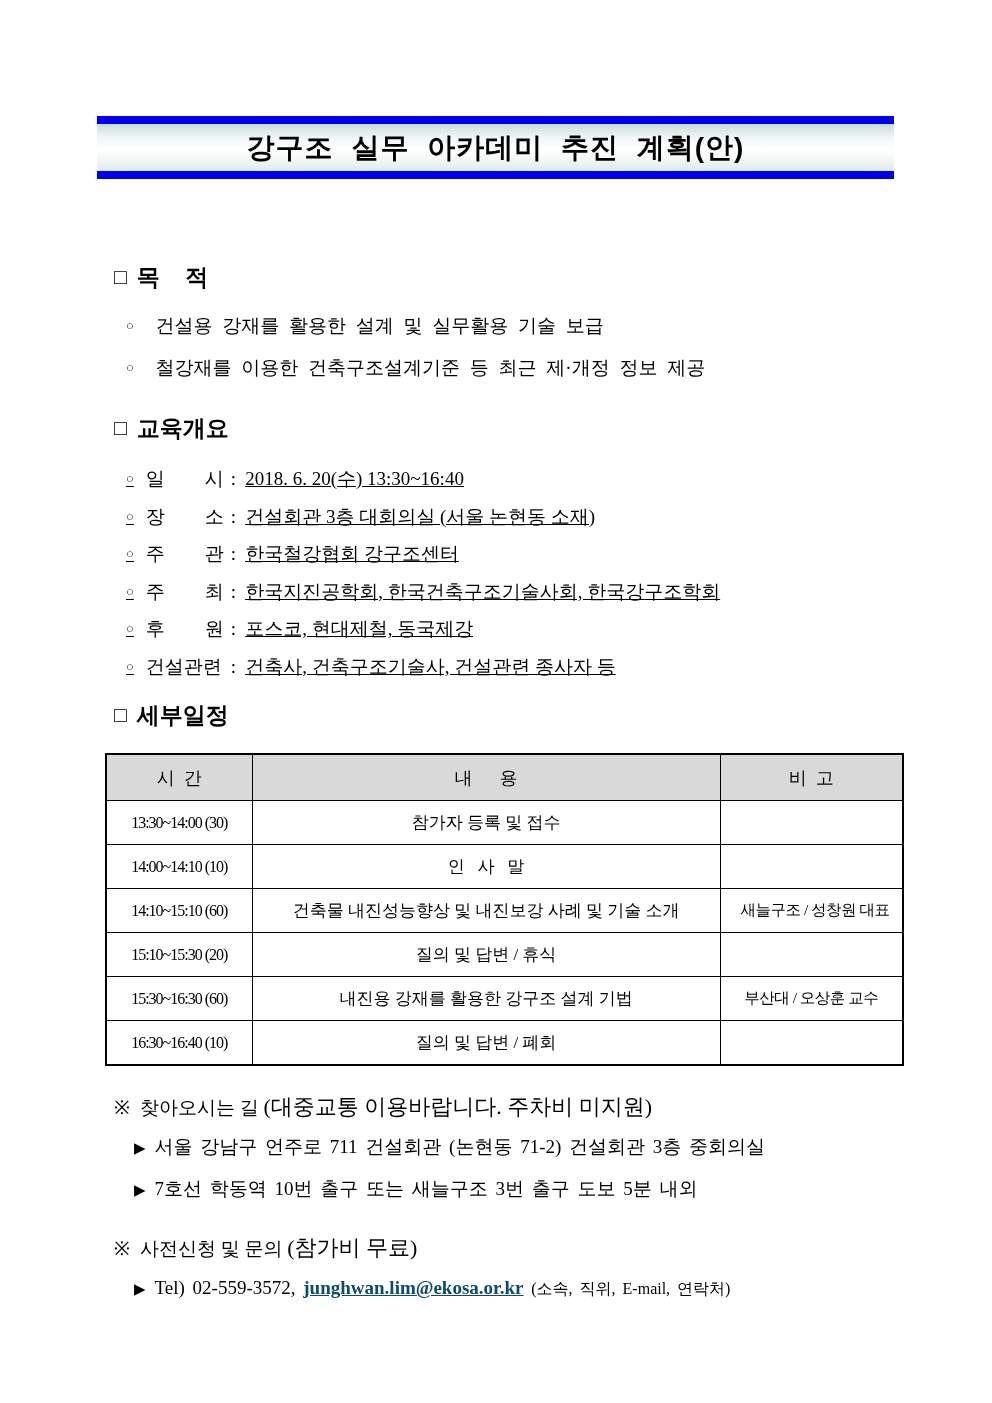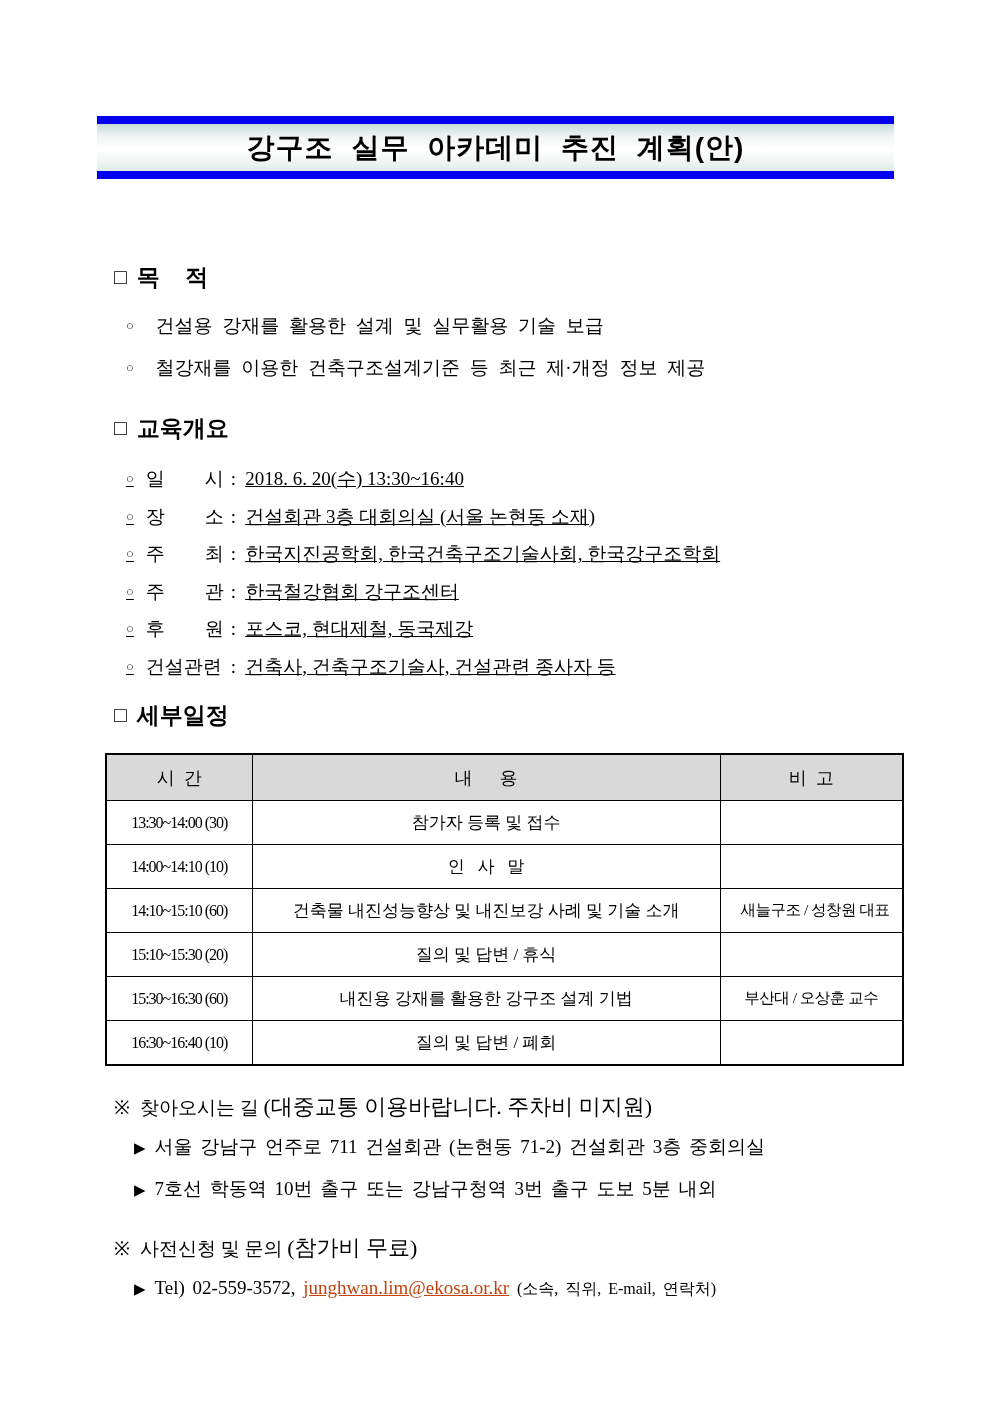--- a/index.html
+++ b/index.html
@@ -48,21 +48,21 @@
   .note-head{position:absolute;font-size:19px;white-space:nowrap;}
   .note-head .ref{margin-right:10px;}
   .note-head .sub{font-size:22px;}
   #note-directions{left:114px;top:1092px;}
   #note-apply{left:114px;top:1233px;}
   .note-line{position:absolute;font-size:19px;white-space:nowrap;word-spacing:3px;}
   .note-line .arrow{font-size:15px;margin-right:9px;}
   #dir-line-1{left:134px;top:1134px;}
   #dir-line-2{left:134px;top:1176px;}
   #tel-line{left:134px;top:1277px;}
-  .email-link{color:#c2410c;text-decoration:underline;}
+  .email-link{color:#0c4a6e;text-decoration:underline;font-weight:bold;}
   .tel-suffix{font-size:16px;}
 </style>
 </head>
 <body>
 
 <div class="page">
 
   <div class="banner">
     <div class="banner-bar"></div>
     <div class="banner-body">
@@ -91,24 +91,24 @@
     <span>교육개요</span>
   </div>
   <ul class="overview-list">
     <li>
       <span class="circle">○</span><span class="ov-label">일 시</span><span class="ov-colon">:</span><span>2018. 6. 20(수) 13:30~16:40</span>
     </li>
     <li>
       <span class="circle">○</span><span class="ov-label">장 소</span><span class="ov-colon">:</span><span>건설회관 3층 대회의실 (서울 논현동 소재)</span>
     </li>
     <li>
-      <span class="circle">○</span><span class="ov-label">주 최</span><span class="ov-colon">:</span><span>한국지진공학회, 한국건축구조기술사회, 한국강구조학회</span>
+      <span class="circle">○</span><span class="ov-label">주 관</span><span class="ov-colon">:</span><span>한국철강협회 강구조센터</span>
     </li>
     <li>
-      <span class="circle">○</span><span class="ov-label">주 관</span><span class="ov-colon">:</span><span>한국철강협회 강구조센터</span>
+      <span class="circle">○</span><span class="ov-label">주 최</span><span class="ov-colon">:</span><span>한국지진공학회, 한국건축구조기술사회, 한국강구조학회</span>
     </li>
     <li>
       <span class="circle">○</span><span class="ov-label">후 원</span><span class="ov-colon">:</span><span>포스코, 현대제철, 동국제강</span>
     </li>
     <li>
       <span class="circle">○</span><span class="ov-label">건설관련</span><span class="ov-colon">:</span><span>건축사, 건축구조기술사, 건설관련 종사자 등</span>
     </li>
   </ul>
 
   <div class="h2" id="h-schedule">
@@ -164,21 +164,21 @@
   </table>
 
   <div class="note-head" id="note-directions">
     <span class="ref">※</span><span>찾아오시는 길</span>
     <span class="sub">(대중교통 이용바랍니다. 주차비 미지원)</span>
   </div>
   <div class="note-line" id="dir-line-1">
     <span class="arrow">▶</span><span>서울 강남구 언주로 711 건설회관 (논현동 71-2) 건설회관 3층 중회의실</span>
   </div>
   <div class="note-line" id="dir-line-2">
-    <span class="arrow">▶</span><span>7호선 학동역 10번 출구 또는 강남구청역 3번 출구 도보 5분 내외</span>
+    <span class="arrow">▶</span><span>7호선 학동역 10번 출구 또는 새늘구조 3번 출구 도보 5분 내외</span>
   </div>
 
   <div class="note-head" id="note-apply">
     <span class="ref">※</span><span>사전신청 및 문의</span>
     <span class="sub">(참가비 무료)</span>
   </div>
   <div class="note-line" id="tel-line">
     <span class="arrow">▶</span><span>Tel) 02-559-3572,</span>
     <a href="#" class="email-link">junghwan.lim@ekosa.or.kr</a>
     <span class="tel-suffix">(소속, 직위, E-mail, 연락처)</span>

